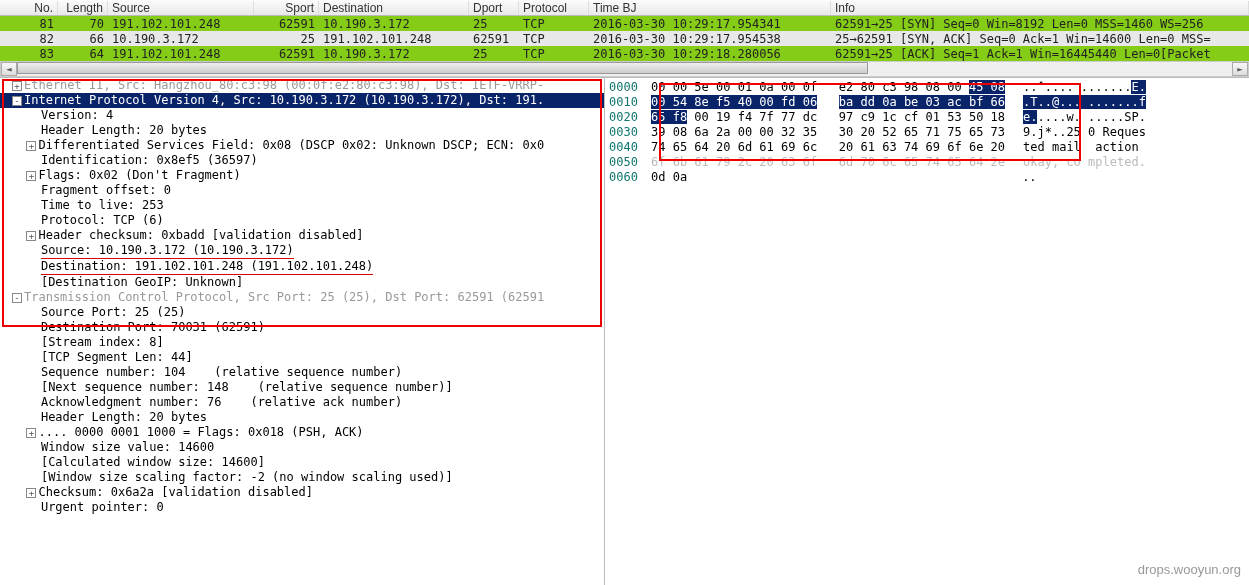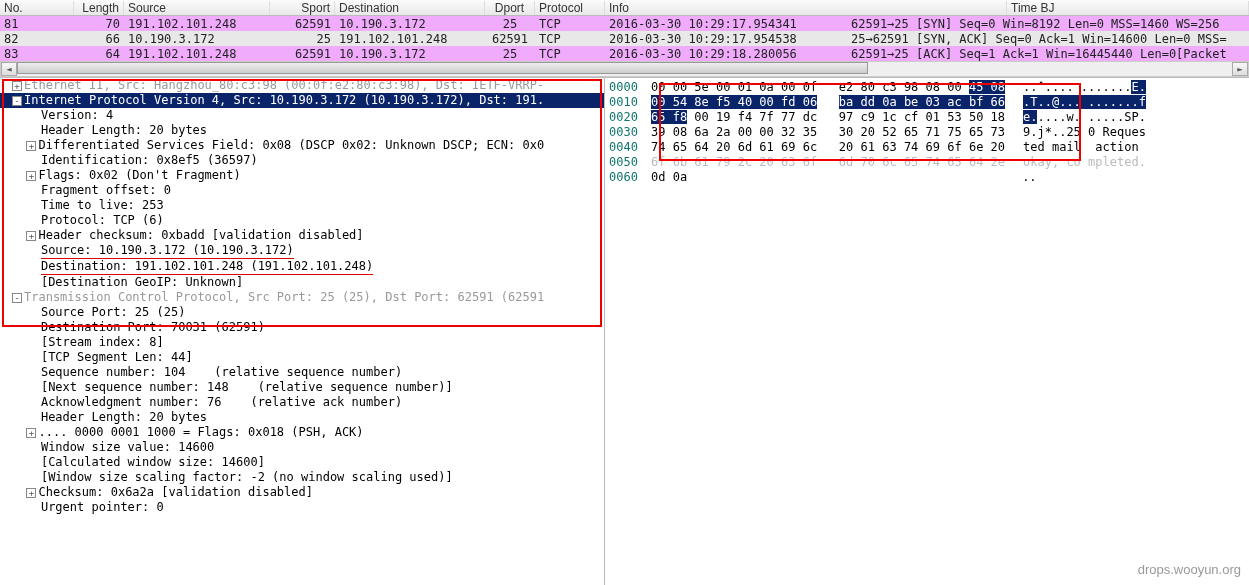--- a/index.html
+++ b/index.html
@@ -2,30 +2,30 @@
 <html><head>
 <meta charset="utf-8">
 <style>
   * { box-sizing: border-box; margin: 0; padding: 0; }
   body { font-family: 'Lucida Console', Monaco, monospace; font-size: 12px; background: #fff; width: 1249px; height: 585px; overflow: hidden; position: relative; }
   
   .packet-list { border-bottom: 1px solid #bbb; }
   .packet-list-header { display: flex; background: linear-gradient(#fcfcfc, #e8e8e8); border-bottom: 1px solid #bbb; height: 16px; align-items: center; }
   .packet-list-header .col { padding: 0 4px; border-right: 1px solid #ddd; white-space: nowrap; overflow: hidden; color: #333; font-family: 'MS Sans Serif', Arial, sans-serif; }
   .packet-list-rows .row { display: flex; height: 15px; align-items: center; }
-  .packet-list-rows .row.row-odd { background: #f0abfc; }
+  .packet-list-rows .row.row-odd { background: #84cc16; }
   .packet-list-rows .row.row-alt { background: #e8e8e8; }
   .packet-list-rows .row .col { padding: 0 4px; white-space: nowrap; overflow: hidden; color: #222; }
   
-  .col-no { width: 74px; text-align: left; }
+  .col-no { width: 58px; text-align: right; }
   .col-len { width: 50px; text-align: right; }
   .col-src { width: 146px; }
   .col-sport { width: 65px; text-align: right; }
   .col-dst { width: 150px; }
-  .col-dport { width: 50px; text-align: center; }
+  .col-dport { width: 50px; text-align: left; }
   .col-proto { width: 70px; }
   .col-time { width: 242px; }
   .col-info { flex: 1; }
   
   .scrollbar-h { height: 16px; background: #efefef; border: 1px solid #ccc; display: flex; align-items: center; }
   .scroll-arrow { width: 16px; height: 14px; background: linear-gradient(#f8f8f8,#ddd); border: 1px solid #aaa; display: flex; align-items: center; justify-content: center; font-size: 9px; color: #555; }
   .scroll-track { flex: 1; height: 14px; position: relative; }
   .scroll-thumb { position: absolute; height: 12px; background: linear-gradient(#eee,#ccc); border: 1px solid #999; top: 0; }
   
   .bottom { display: flex; height: calc(585px - 78px); }
@@ -53,22 +53,22 @@
 
 <div class="packet-list">
   <div class="packet-list-header">
     <div class="col col-no">No.</div>
     <div class="col col-len">Length</div>
     <div class="col col-src">Source</div>
     <div class="col col-sport">Sport</div>
     <div class="col col-dst">Destination</div>
     <div class="col col-dport">Dport</div>
     <div class="col col-proto">Protocol</div>
+    <div class="col col-time">Time BJ</div>
     <div class="col col-info">Info</div>
-    <div class="col col-time">Time BJ</div>
   </div>
   <div class="packet-list-rows">
     <div class="row row-odd">
       <div class="col col-no">81</div>
       <div class="col col-len">70</div>
       <div class="col col-src">191.102.101.248</div>
       <div class="col col-sport">62591</div>
       <div class="col col-dst">10.190.3.172</div>
       <div class="col col-dport">25</div>
       <div class="col col-proto">TCP</div>

